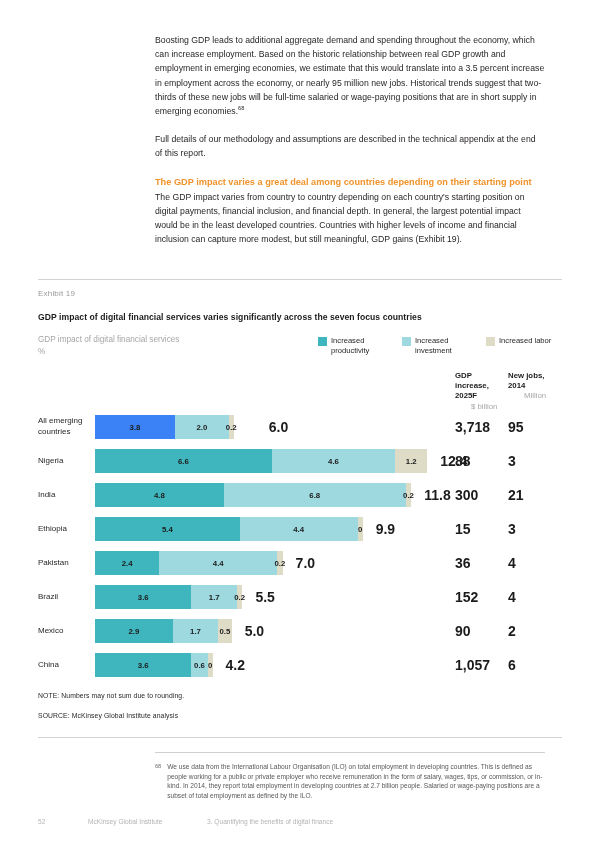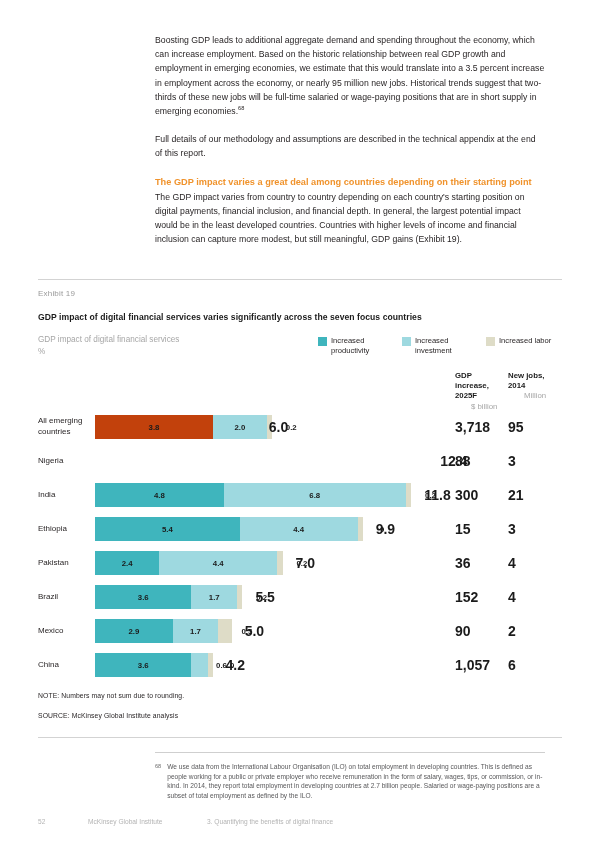--- a/index.html
+++ b/index.html
@@ -158,21 +158,20 @@
   .seg-label {
     font-size: 7.8px;
     font-weight: bold;
     color: #1b1b1b;
     white-space: nowrap;
   }
   .seg.thin .seg-label {
     position: absolute;
     left: 50%;
     transform: translateX(-50%);
-    padding-left: 44px;
   }
   .bar-total {
     position: absolute;
     top: 5px;
     height: 24px;
     display: flex;
     align-items: center;
     font-size: 14px;
     font-weight: bold;
     color: #1b1b1b;
@@ -275,36 +274,47 @@
 </div>
 <div class="colhead jobs">
   <span>New jobs, 2014</span><br>
   <span class="unit">Million</span>
 </div>
 
 <div id="chart">
     <div class="row total">
       <div class="row-label">All emerging countries</div>
       <div class="bar-wrap">
-        <div class="seg" style="width: 118px; background: #c2410c;">
+        <div class="seg" style="width: 80px; background: #3b82f6;">
           <span class="seg-label">3.8</span>
         </div>
         <div class="seg" style="width: 53.6px; background: rgb(158, 217, 224);">
           <span class="seg-label">2.0</span>
         </div>
         <div class="seg thin" style="width: 5.36px; background: rgb(222, 220, 199);">
           <span class="seg-label">0.2</span>
         </div>
       </div>
       <div class="bar-total" style="left: 268.8px;">6.0</div>
       <div class="val-gdp">3,718</div>
       <div class="val-jobs">95</div>
     </div>
     <div class="row">
       <div class="row-label">Nigeria</div>
+      <div class="bar-wrap">
+        <div class="seg" style="width: 176.88px; background: rgb(63, 181, 189);">
+          <span class="seg-label">6.6</span>
+        </div>
+        <div class="seg" style="width: 123.28px; background: rgb(158, 217, 224);">
+          <span class="seg-label">4.6</span>
+        </div>
+        <div class="seg" style="width: 32.16px; background: rgb(222, 220, 199);">
+          <span class="seg-label">1.2</span>
+        </div>
+      </div>
       <div class="bar-total" style="left: 440.32px;">12.4</div>
       <div class="val-gdp">88</div>
       <div class="val-jobs">3</div>
     </div>
     <div class="row">
       <div class="row-label">India</div>
       <div class="bar-wrap">
         <div class="seg" style="width: 128.64px; background: rgb(63, 181, 189); align-items: center;">
           <span class="seg-label">4.8</span>
         </div>

